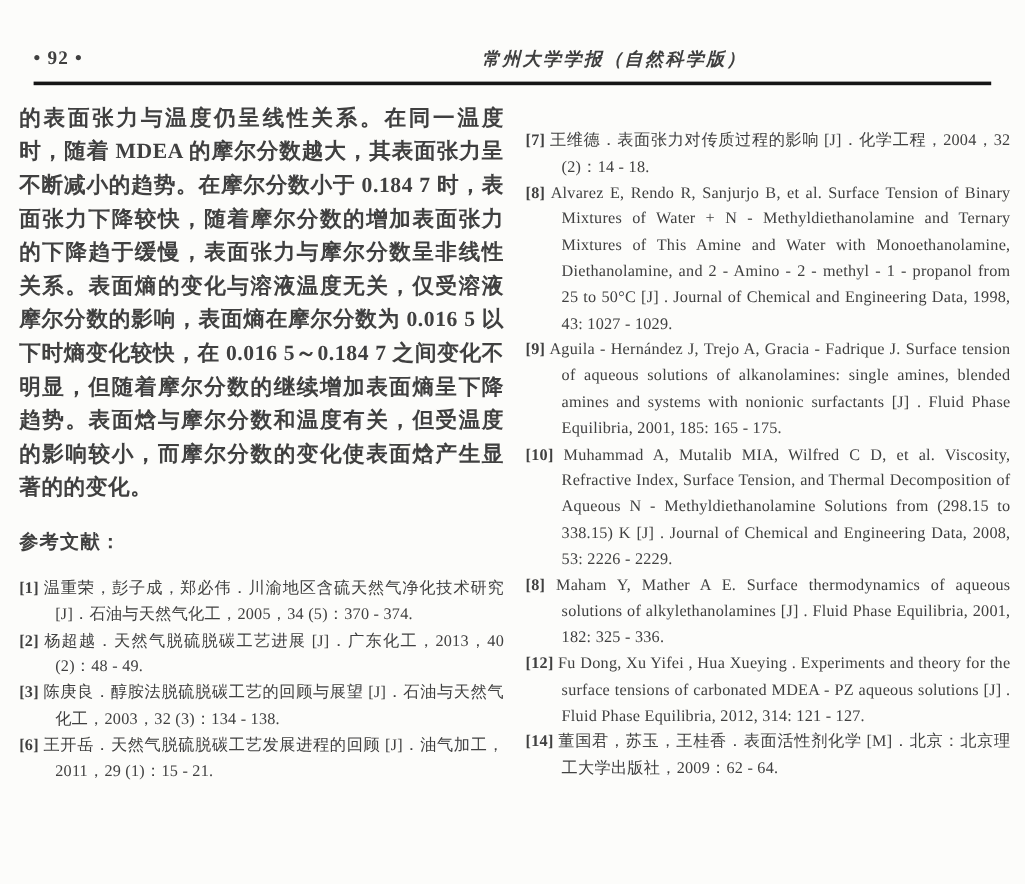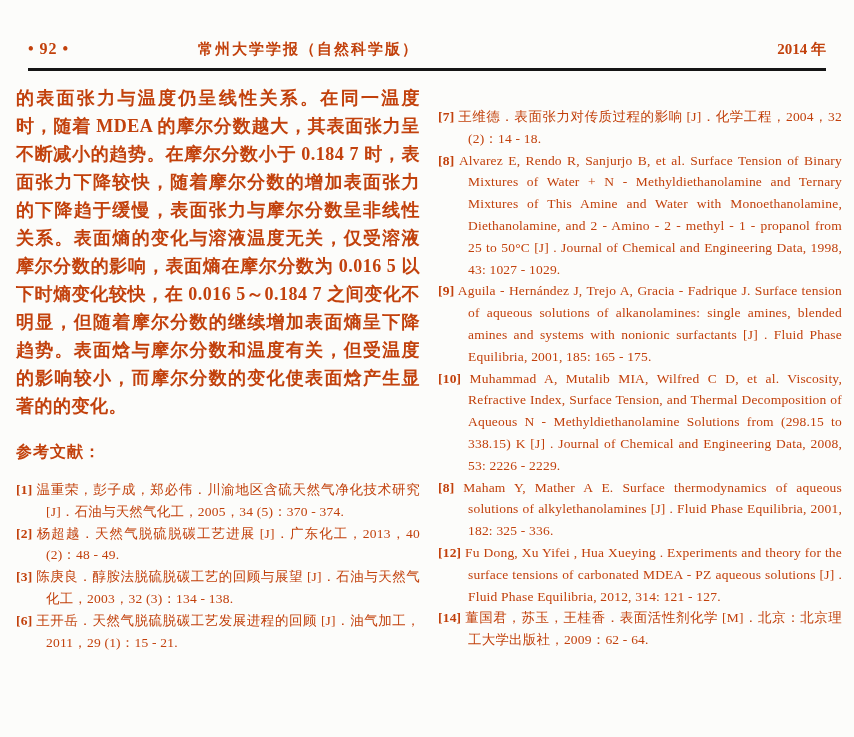--- a/index.html
+++ b/index.html
@@ -3,44 +3,45 @@
 <meta charset="utf-8">
 <style>
   * { margin: 0; padding: 0; box-sizing: border-box; }
   html, body { background: #e8e8e6; }
   .page {
     position: relative;
     width: 854px;
     height: 737px;
     background: #fcfcfa;
     font-family: "Liberation Serif", "DejaVu Serif", serif;
-    color: #c2410c;
+    color: #404040;
     overflow: hidden;
     margin: 0 auto;
   }
   
   .header {
     position: absolute;
     top: 36px; left: 28px; right: 28px;
     height: 26px;
     display: flex;
     align-items: center;
   }
   .header .page-num {
     width: 170px;
     font-size: 16px;
     font-weight: bold;
     letter-spacing: 1px;
   }
   .header .journal {
     flex: 1;
-    text-align: left;
+    text-align: center;
     font-size: 15px;
     font-weight: bold;
     letter-spacing: 2px;
+    font-style: italic;
   }
   .header .year {
     width: 170px;
     text-align: right;
     font-size: 15px;
     font-weight: bold;
   }
   .header-rule {
     position: absolute;
     top: 68px; left: 28px; right: 28px;
@@ -84,21 +85,20 @@
   .ref-item .ref-num { font-weight: 600; }
 </style>
 </head>
 <body>
 
 <div class="page">
 
   <div class="header">
     <div class="page-num">• 92 •</div>
     <div class="journal">常州大学学报（自然科学版）</div>
-    <div class="year">2014 年</div>
   </div>
   <div class="header-rule"></div>
 
   <div class="columns">
 
     <div class="col col-left">
       <div class="body-paragraph">的表面张力与温度仍呈线性关系。在同一温度时，随着 MDEA 的摩尔分数越大，其表面张力呈不断减小的趋势。在摩尔分数小于 0.184 7 时，表面张力下降较快，随着摩尔分数的增加表面张力的下降趋于缓慢，表面张力与摩尔分数呈非线性关系。表面熵的变化与溶液温度无关，仅受溶液摩尔分数的影响，表面熵在摩尔分数为 0.016 5 以下时熵变化较快，在 0.016 5～0.184 7 之间变化不明显，但随着摩尔分数的继续增加表面熵呈下降趋势。表面焓与摩尔分数和温度有关，但受温度的影响较小，而摩尔分数的变化使表面焓产生显著的的变化。</div>
       <div class="refs-heading">参考文献：</div>
       <div class="ref-list">
           <div class="ref-item"><span class="ref-num">[1]</span><span class="ref-text"> 温重荣，彭子成，郑必伟．川渝地区含硫天然气净化技术研究 [J]．石油与天然气化工，2005，34 (5)：370 - 374.</span></div>

